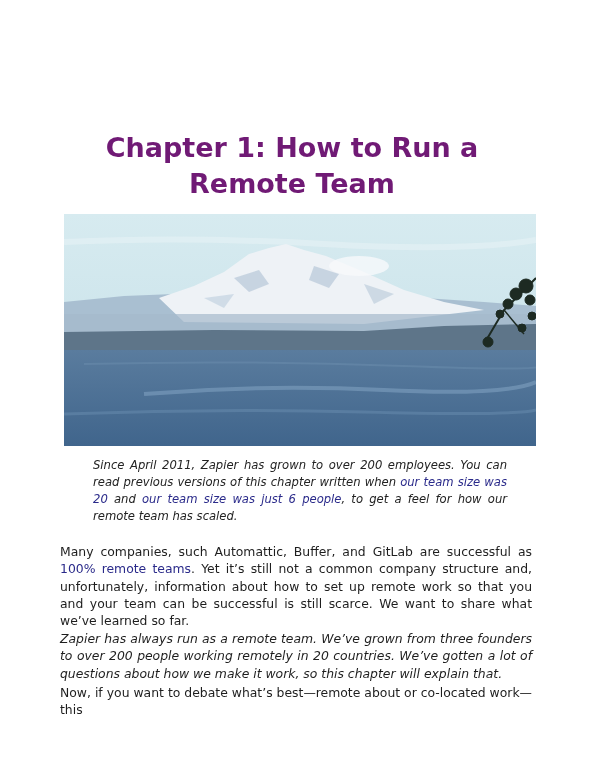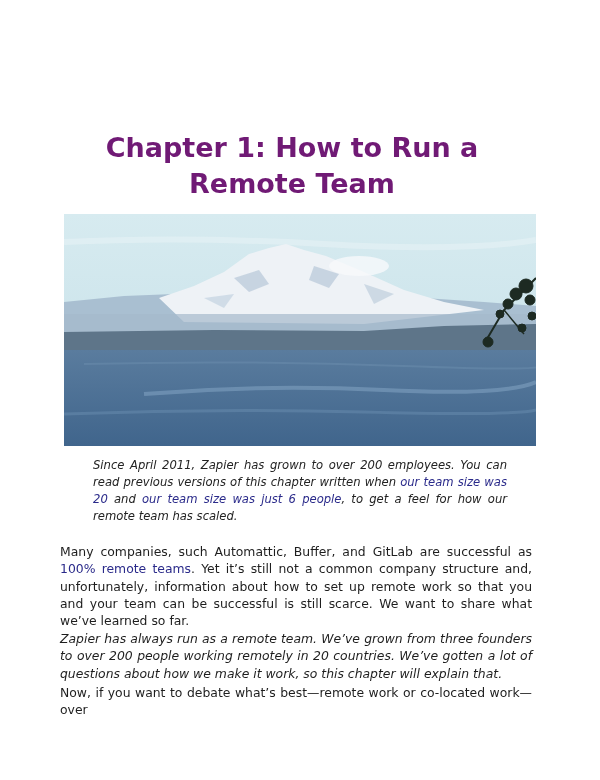--- a/index.html
+++ b/index.html
@@ -87,13 +87,13 @@
 <div class="note">
   <span>Since April 2011, Zapier has grown to over 200 employees. You can read previous versions of this chapter written when </span><a class="link">our team size was 20</a><span> and </span><a class="link">our team size was just 6 people</a><span>, to get a feel for how our remote team has scaled.</span>
 </div>
 
 <p class="para p1">
   <span>Many companies, such Automattic, Buffer, and GitLab are successful as </span><a class="link">100% remote teams</a><span>. Yet it’s still not a common company structure and, unfortunately, information about how to set up remote work so that you and your team can be successful is still scarce. We want to share what we’ve learned so far.</span>
 </p>
 
 <p class="para p2">Zapier has always run as a remote team. We’ve grown from three founders to over 200 people working remotely in 20 countries. We’ve gotten a lot of questions about how we make it work, so this chapter will explain that.</p>
 
-<p class="para p3">Now, if you want to debate what’s best—remote work or co-located work—over</p>
+<p class="para p3">Now, if you want to debate what’s best—remote about or co-located work—this</p>
 
 </body></html>

